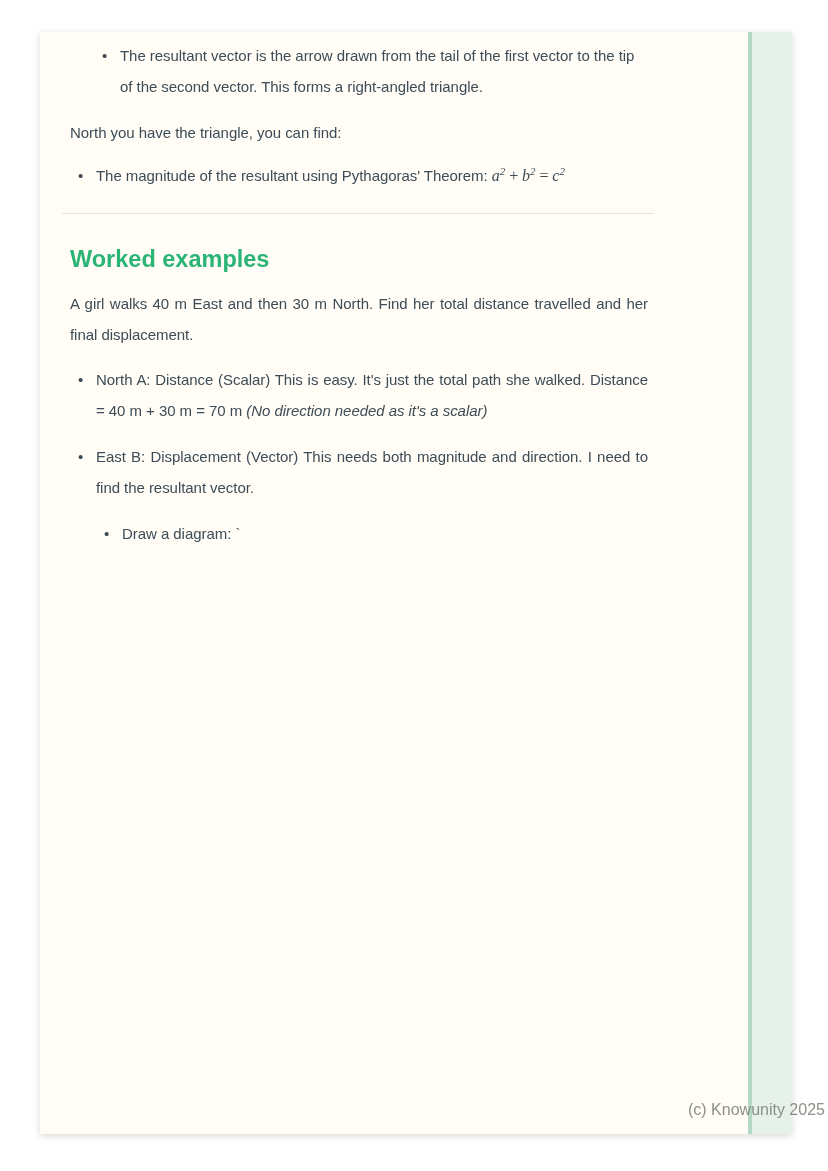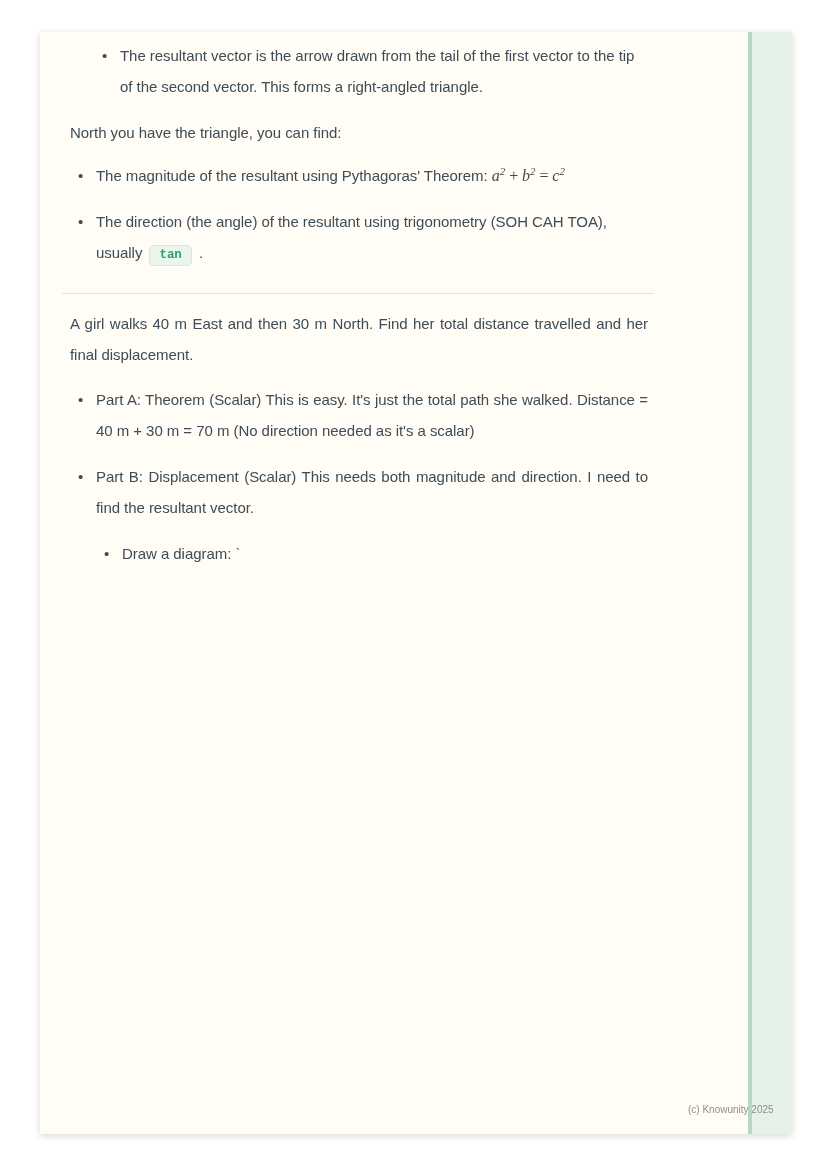--- a/index.html
+++ b/index.html
@@ -105,21 +105,21 @@
     font-size: 19.5px;
     line-height: 26px;
     font-weight: bold;
     margin: 30px 0 14px 0;
     letter-spacing: 0;
   }
 
   
   .seg-n { }
   .seg-b { font-weight: normal; }
-  .seg-i { }
+  .seg-i { font-style: italic; }
   .seg-m  {
     font-family: "Liberation Serif", "DejaVu Serif", serif;
     font-style: italic;
     font-size: 16px;
   }
   .seg-mr {
     font-family: "Liberation Serif", "DejaVu Serif", serif;
     font-size: 16px;
   }
   sup.seg-msup {
@@ -140,21 +140,21 @@
     margin: 0 3px;
     white-space: nowrap;
   }
 
   
   .footer-copyright {
     position: absolute;
     top: 1071px;
     left: 648px;
     width: 140px;
-    font-size: 10px;
+    font-size: 16px;
     line-height: 14px;
     color: #8b9186;
     z-index: 3;
     letter-spacing: 0;
   }
 </style>
 </head>
 <body>
 
 <div class="page-card">
@@ -164,33 +164,33 @@
   <div class="content">
 
     <ul class="bullet-list nested-offset">
       <li><span class="seg-n">The </span><span class="seg-b">resultant vector</span><span class="seg-n"> is the arrow drawn from the tail of the first vector to the tip of the second vector. This forms a right-angled triangle.</span></li>
     </ul>
 
     <p class="para"><span class="seg-n">North you have the triangle, you can find:</span></p>
 
     <ul class="bullet-list">
       <li><span class="seg-n">The </span><span class="seg-b">magnitude</span><span class="seg-n"> of the resultant using </span><span class="seg-b">Pythagoras' Theorem</span><span class="seg-n">: </span><span class="seg-m">a</span><sup class="seg-msup">2</sup><span class="seg-mr"> + </span><span class="seg-m">b</span><sup class="seg-msup">2</sup><span class="seg-mr"> = </span><span class="seg-m">c</span><sup class="seg-msup">2</sup></li>
-      <li><span class="seg-n">The </span><span class="seg-b">direction</span><span class="seg-n"> (the angle) of the resultant using </span><span class="seg-b">trigonometry</span><span class="seg-n"> (SOH CAH TOA), usually </span><span class="seg-code">tan</span><span class="seg-n"> .</span></li>
     </ul>
 
     <hr class="divider">
 
+    <h2 class="section-heading">Worked examples</h2>
 
 
     <p class="para justified"><span class="seg-n">A girl walks 40 m East and then 30 m North. Find her total distance travelled and her final displacement.</span></p>
 
     <ul class="bullet-list">
-      <li class="justified"><span class="seg-b">Part A: Theorem (Scalar)</span><span class="seg-n"> This is easy. It's just the total path she walked. Distance = 40 m + 30 m = </span><span class="seg-b">70 m</span><span class="seg-n"> </span><span class="seg-i">(No direction needed as it's a scalar)</span></li>
+      <li class="justified"><span class="seg-b">North A: Distance (Scalar)</span><span class="seg-n"> This is easy. It's just the total path she walked. Distance = 40 m + 30 m = </span><span class="seg-b">70 m</span><span class="seg-n"> </span><span class="seg-i">(No direction needed as it's a scalar)</span></li>
       <li class="justified">
-        <span><span class="seg-b">Part B: Displacement (Scalar)</span><span class="seg-n"> This needs both magnitude and direction. I need to find the resultant vector.</span></span>
+        <span><span class="seg-b">East B: Displacement (Vector)</span><span class="seg-n"> This needs both magnitude and direction. I need to find the resultant vector.</span></span>
         <ul class="sub-list">
           <li><span class="seg-b">Draw a diagram:</span><span class="seg-n"> `</span></li>
         </ul>
       </li>
     </ul>
 
   </div>
 
   <div class="footer-copyright">(c) Knowunity 2025</div>
 

